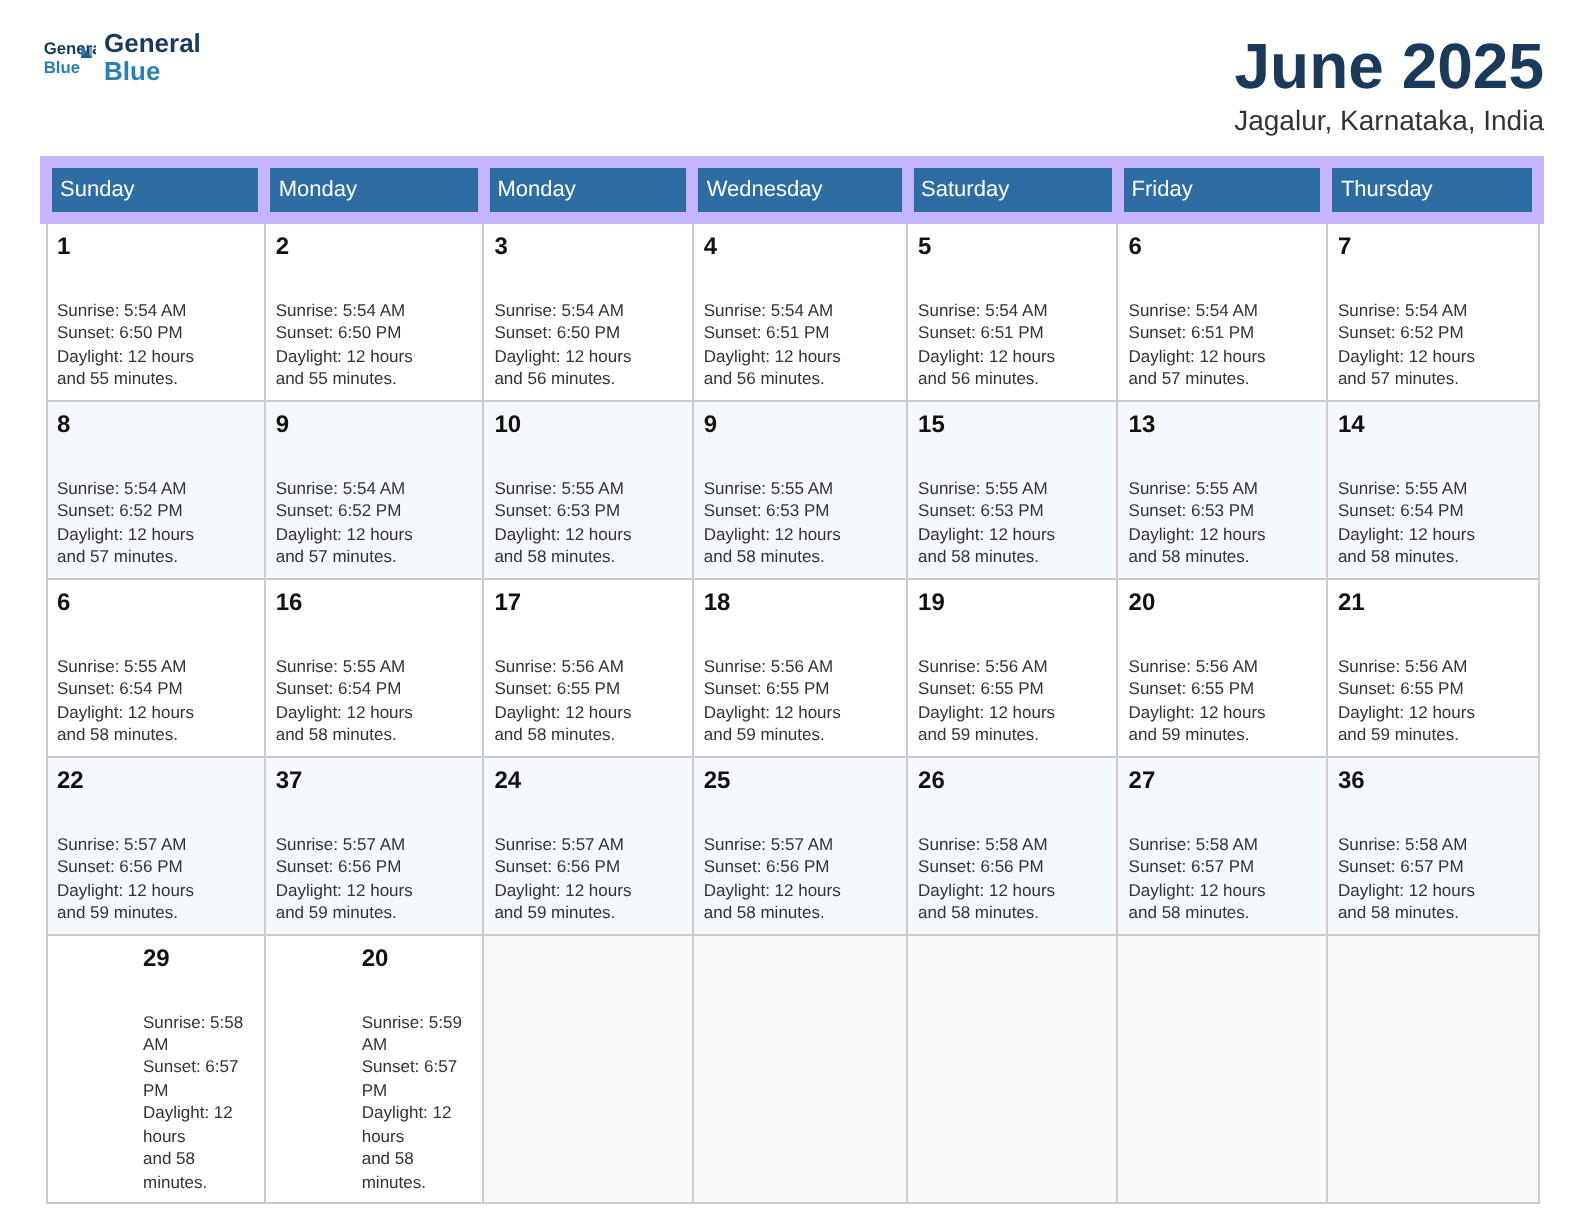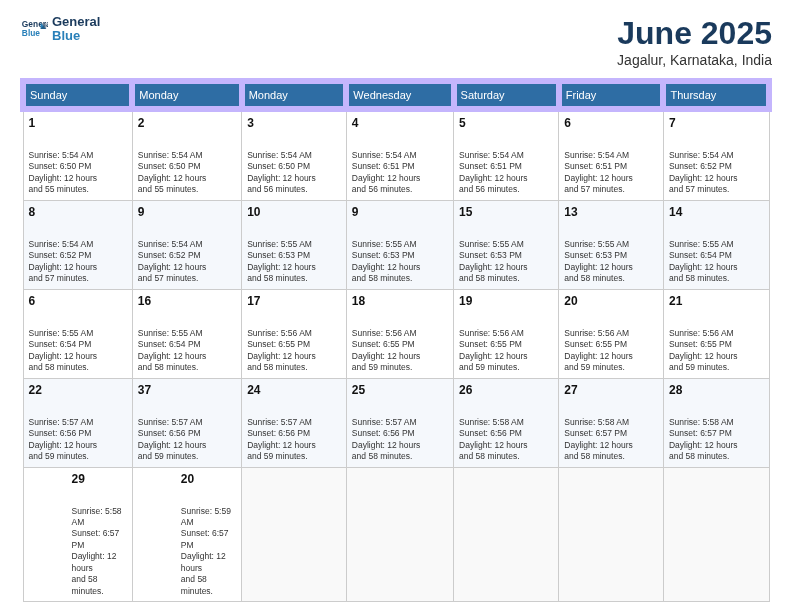--- a/index.html
+++ b/index.html
@@ -315,21 +315,21 @@
 and 58 minutes.</div>
           </td>
           <td>
             <span class="day-num">27</span>
             <div class="day-info" style="white-space: pre-line;">Sunrise: 5:58 AM
 Sunset: 6:57 PM
 Daylight: 12 hours
 and 58 minutes.</div>
           </td>
           <td>
-            <span class="day-num">28</span>
+            <span class="day-num">36</span>
             <div class="day-info" style="white-space: pre-line;">Sunrise: 5:58 AM
 Sunset: 6:57 PM
 Daylight: 12 hours
 and 58 minutes.</div>
           </td>
         </tr>
         <tr class="last-row">
           <td>
             <span class="day-num">29</span>
             <div class="day-info" style="white-space: pre-line;">Sunrise: 5:58 AM

